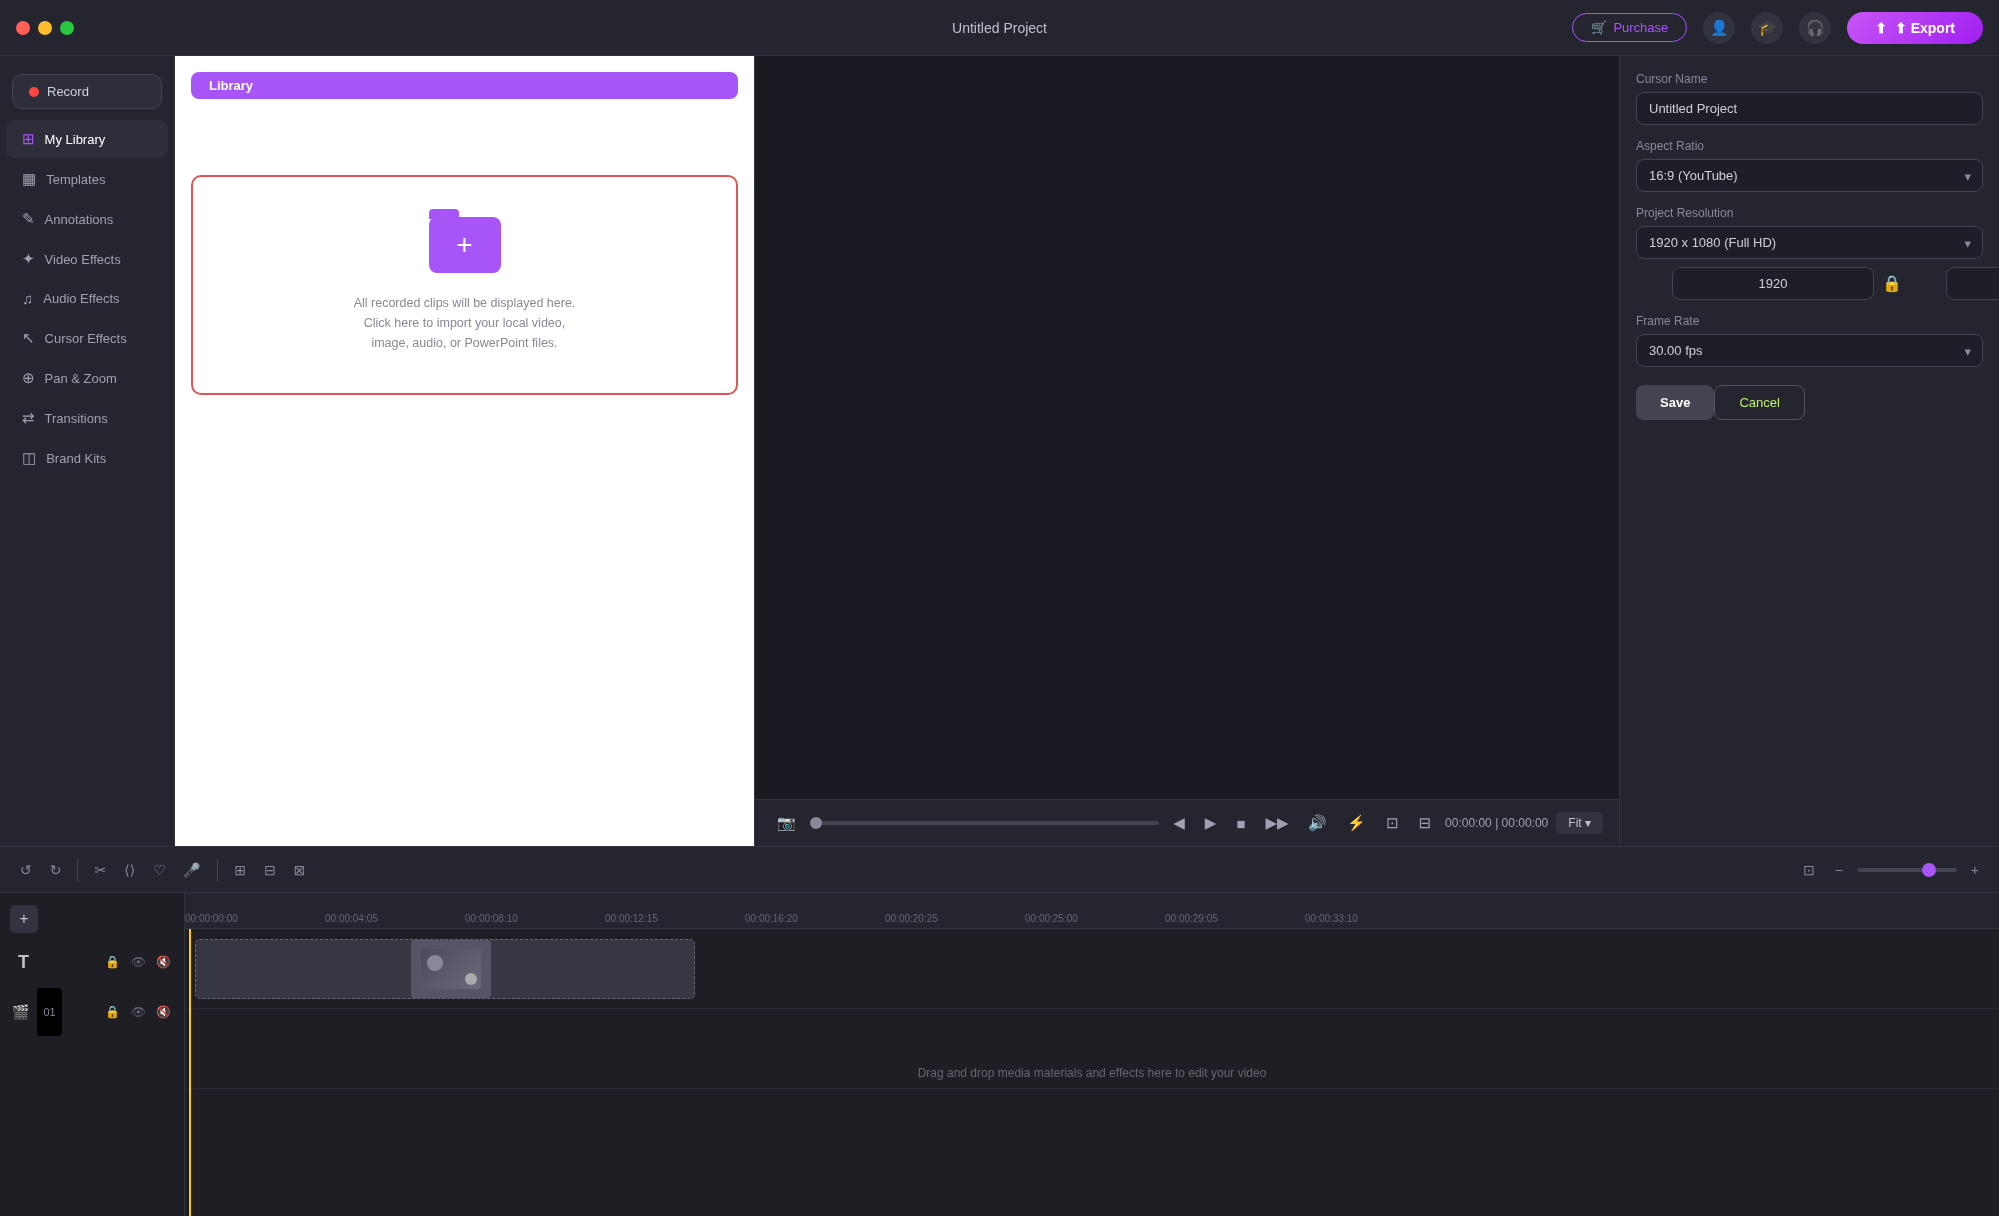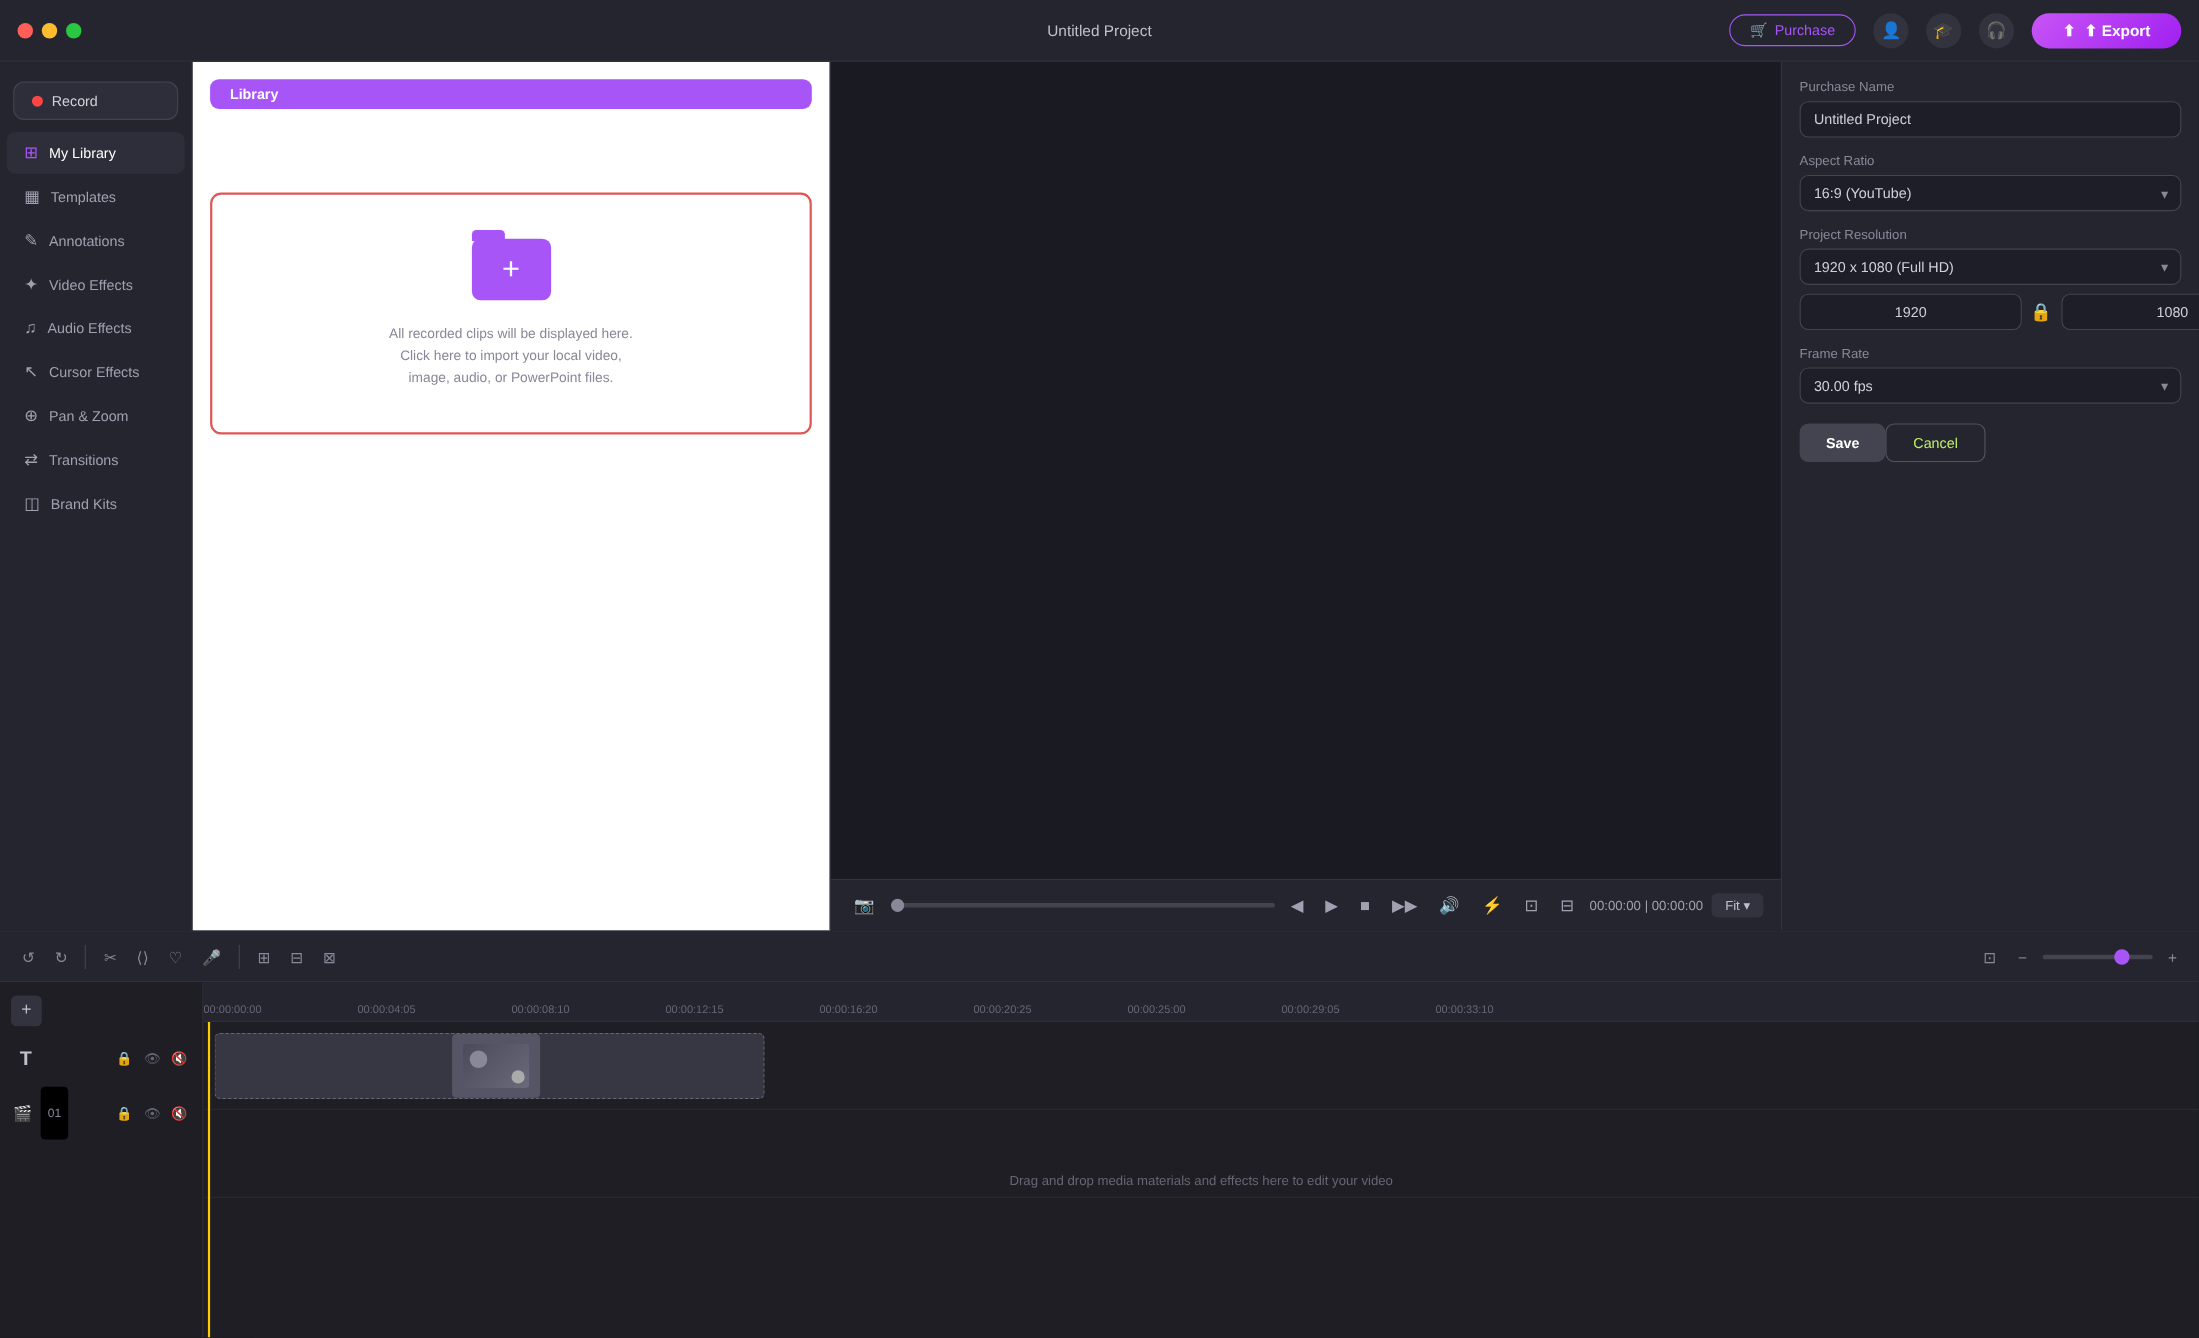--- a/index.html
+++ b/index.html
@@ -316,20 +316,21 @@
     }
     .res-input {
       flex: 1;
       background: #1e1e28;
       border: 1px solid #444450;
       color: #d0d0d8;
       padding: 8px 12px;
       border-radius: 8px;
       font-size: 13px;
       text-align: center;
+      margin-left: 36px;
     }
     .lock-icon {
       color: #888898;
       font-size: 16px;
     }
     .prop-actions {
       display: flex;
       margin-top: 4px;
     }
     .save-btn {
@@ -649,21 +650,21 @@
           <span>00:00:00</span>
         </span>
         <button class="fit-btn">
           <span>Fit</span> ▾
         </button>
       </div>
     </div>
 
     <div class="properties-panel">
       <div>
-        <div class="prop-label">Purchase Name</div>
+        <div class="prop-label">Cursor Name</div>
         <input class="prop-input" type="text" value="Untitled Project" style="">
       </div>
 
       <div>
         <div class="prop-label">Aspect Ratio</div>
         <div class="select-wrapper">
           <select class="prop-select">
             <option>16:9 (YouTube)</option>
           </select>
           <span class="select-arrow">▾</span>

